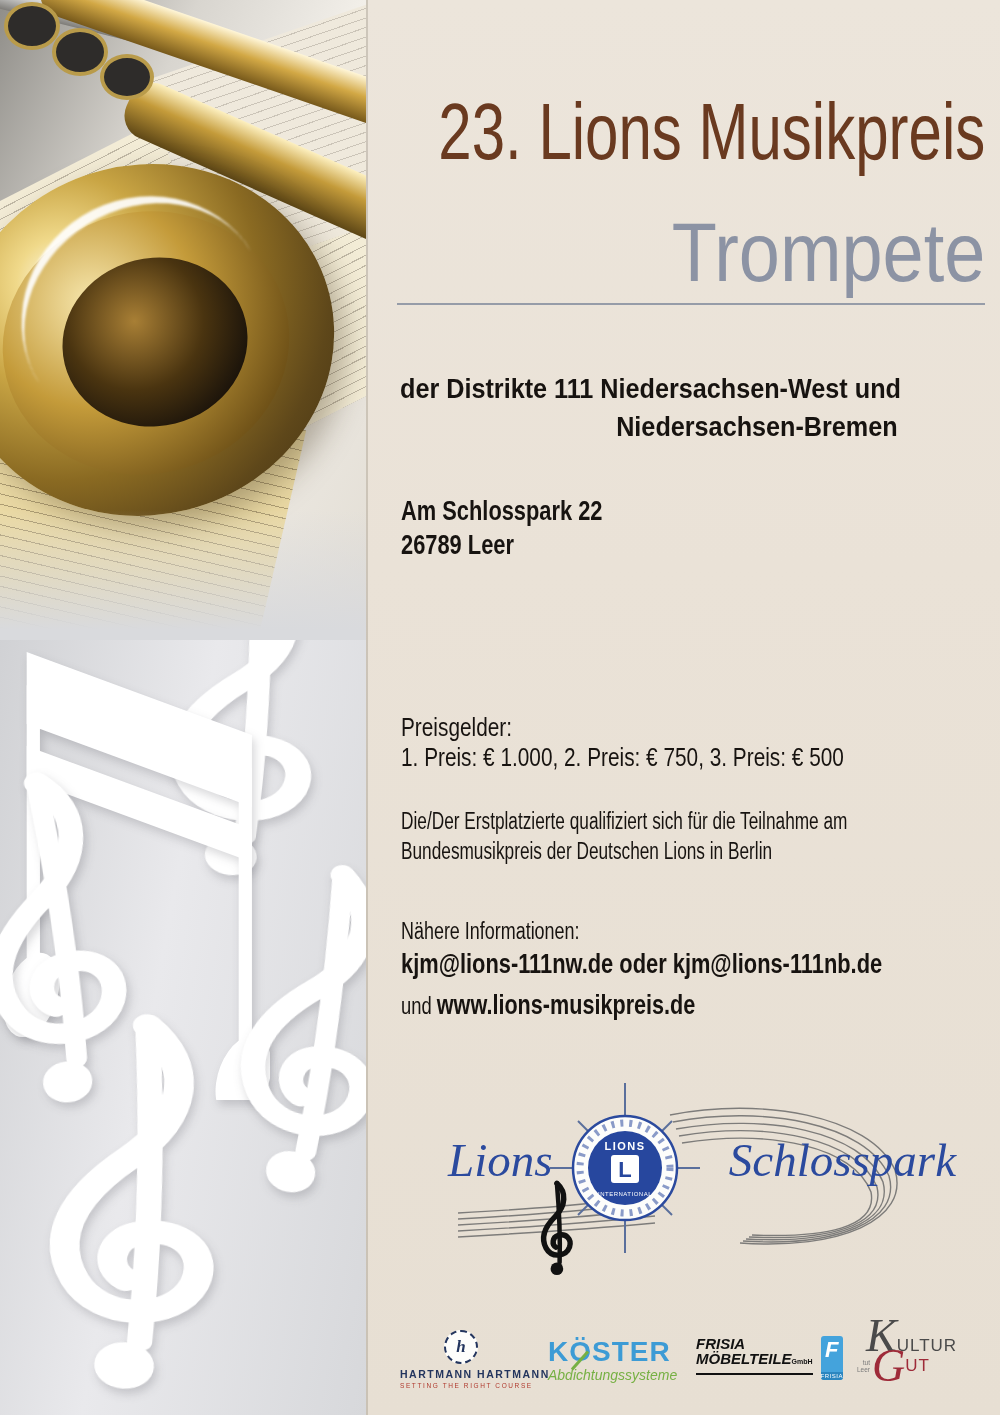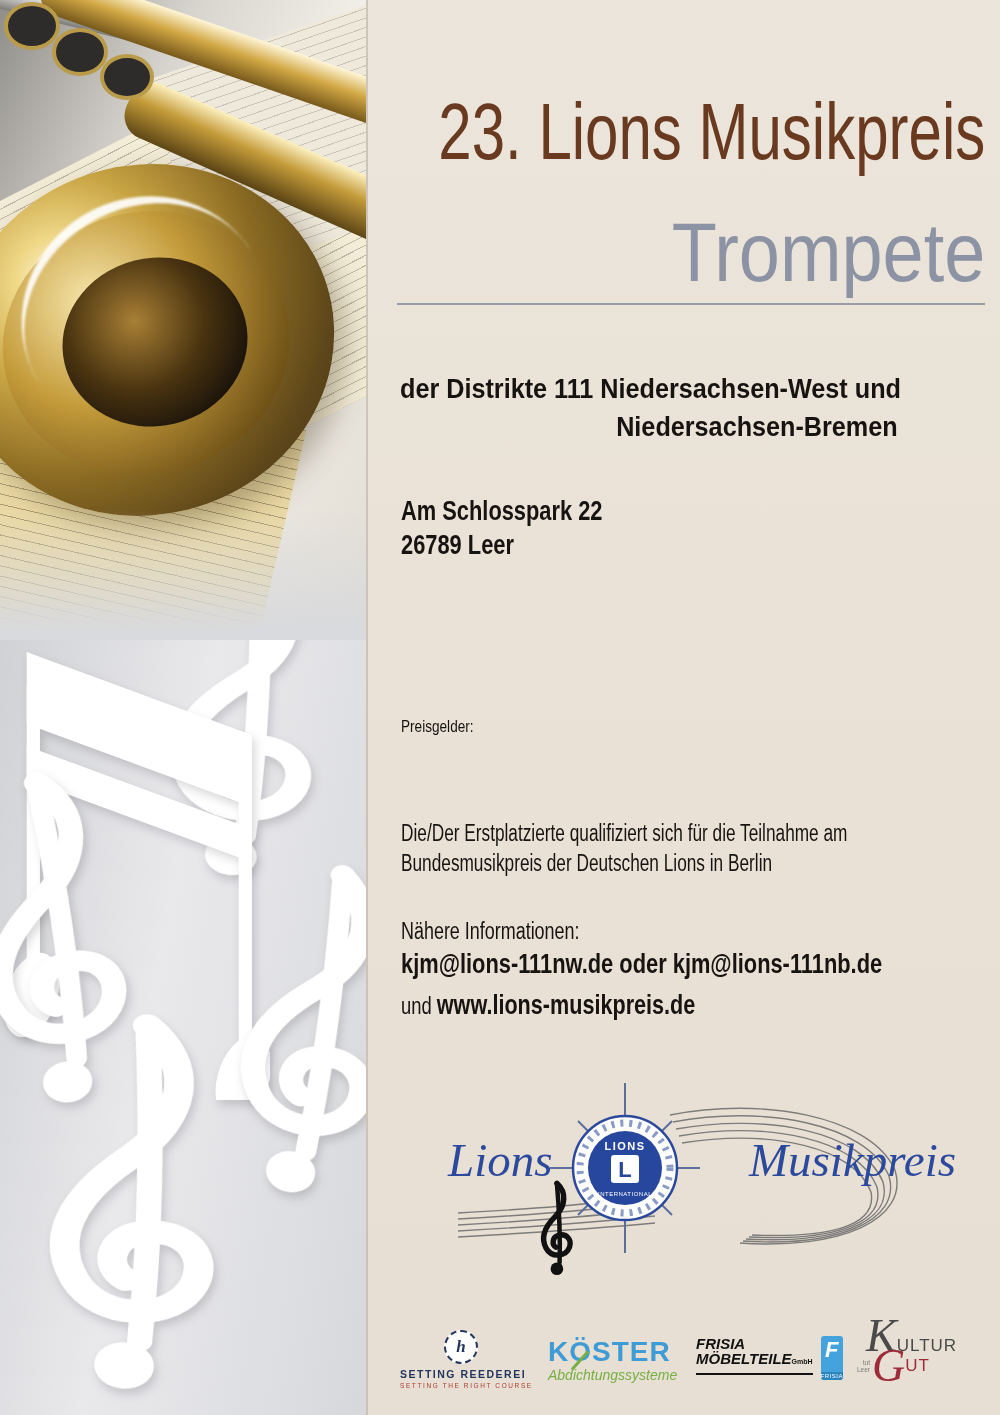--- a/index.html
+++ b/index.html
@@ -55,23 +55,23 @@
   .subtitle{position:absolute;top:210px;right:15px;font-size:84px;line-height:1;font-weight:400;
     color:#8c93a4;white-space:nowrap;transform:scaleX(.88);transform-origin:100% 0;}
   .rule{position:absolute;top:303px;left:397px;right:15px;height:2px;background:#969ca8;}
   
   .sx{display:inline-block;transform:scaleX(.78);transform-origin:0 50%;white-space:nowrap;}
   .district{position:absolute;left:400px;top:370px;width:605px;font-weight:bold;font-size:28px;
     line-height:38px;transform:scaleX(.9);transform-origin:0 0;}
   .district .l2{text-align:right;padding-right:52px;}
   .addr{position:absolute;left:401px;top:494px;font-weight:bold;font-size:28px;line-height:34px;}
   .dates{position:absolute;left:401px;top:606px;font-weight:bold;font-size:28px;line-height:34px;}
-  .prizes{position:absolute;left:401px;top:712px;font-size:17px;line-height:30px;}
+  .prizes{position:absolute;left:401px;top:712px;font-size:26px;line-height:30px;}
   .prizes .sx{transform:scaleX(.8);}
-  .qualif{position:absolute;left:401px;top:806px;font-size:23px;line-height:30px;margin-top:12px;}
+  .qualif{position:absolute;left:401px;top:806px;font-size:23px;line-height:30px;}
   .qualif .sx{transform:scaleX(.75);}
   .info-h{position:absolute;left:401px;top:918px;font-size:23px;}
   .info-h .sx{transform:scaleX(.78);}
   .info-mail{position:absolute;left:401px;top:948px;font-size:28px;font-weight:bold;}
   .info-mail .sx{transform:scaleX(.78);}
   .info-web{position:absolute;left:401px;top:990px;font-size:23px;}
   .info-web .sx{transform:scaleX(.8);}
   .info-web b{font-size:27px;}
   
   .lm-logo{position:absolute;left:440px;top:1085px;width:520px;height:195px;}
@@ -181,20 +181,21 @@
   </div>
 
   <div class="addr">
     <div><span class="sx">Am Schlosspark 22</span></div>
     <div><span class="sx">26789 Leer</span></div>
   </div>
 
 
   <div class="prizes">
     <div><span class="sx">Preisgelder:</span></div>
+    <div><span class="sx">1. Preis: € 1.000, 2. Preis: € 750, 3. Preis: € 500</span></div>
   </div>
 
   <div class="qualif">
     <div><span class="sx">Die/Der Erstplatzierte qualifiziert sich für die Teilnahme am</span></div>
     <div><span class="sx">Bundesmusikpreis der Deutschen Lions in Berlin</span></div>
   </div>
 
   <div class="info-h">
     <span class="sx">Nähere Informationen:</span>
   </div>
@@ -215,21 +216,21 @@
         <path d="M18 146 C 90 142, 150 138, 215 131"></path>
         <path d="M18 152 C 90 148, 150 144, 215 138"></path>
         <path d="M230 30 C 320 12, 430 30, 455 85 C 470 135, 400 165, 300 158"></path>
         <path d="M233 37 C 323 20, 426 38, 449 91 C 462 137, 396 162, 303 156"></path>
         <path d="M236 44 C 326 28, 422 46, 443 97 C 454 139, 392 159, 306 154"></path>
         <path d="M239 51 C 329 36, 418 54, 437 102 C 446 141, 388 156, 309 152"></path>
         <path d="M242 58 C 332 44, 414 62, 431 107 C 438 143, 384 153, 312 150"></path>
       </g>
     </svg>
     <span class="lm-word lm-left">Lions</span>
-    <span class="lm-word lm-right">Musikpreis</span>
+    <span class="lm-word lm-right">Schlosspark</span>
     <svg class="lm-emblem" viewBox="0 0 150 172">
       <g stroke="#5a6f9c" stroke-width="2">
         <line x1="75" y1="0" x2="75" y2="170"></line>
         <line x1="0" y1="85" x2="150" y2="85"></line>
         <line x1="28" y1="38" x2="122" y2="132"></line>
         <line x1="122" y1="38" x2="28" y2="132"></line>
       </g>
       <circle cx="75" cy="85" r="52" fill="#fdfdfb" stroke="#2b4a9e" stroke-width="2.5"></circle>
       <circle cx="75" cy="85" r="45" fill="none" stroke="#2b4a9e" stroke-width="7" stroke-dasharray="3 6" opacity="0.55"></circle>
       <circle cx="75" cy="85" r="37" fill="#27479e"></circle>
@@ -243,21 +244,21 @@
       <path d="M52 14 C56 60 60 120 58 190" fill="none" stroke="#111" stroke-width="10" stroke-linecap="round"></path>
       <circle cx="52" cy="204" r="14" fill="#111"></circle>
     </svg>
   </div>
 
 
   <div class="sponsor hartmann">
     <div class="h-circle">
       <span>h</span>
     </div>
-    <div class="h-name">SETTING REEDEREI</div>
+    <div class="h-name">HARTMANN HARTMANN</div>
     <div class="h-tag">SETTING THE RIGHT COURSE</div>
   </div>
 
   <div class="sponsor koester">
     <div class="k-name"><span>K</span><span class="k-o">Ö</span><span>STER</span></div>
     <div class="k-tag">Abdichtungssysteme</div>
   </div>
 
   <div class="sponsor frisia">
     <div class="f-text">

